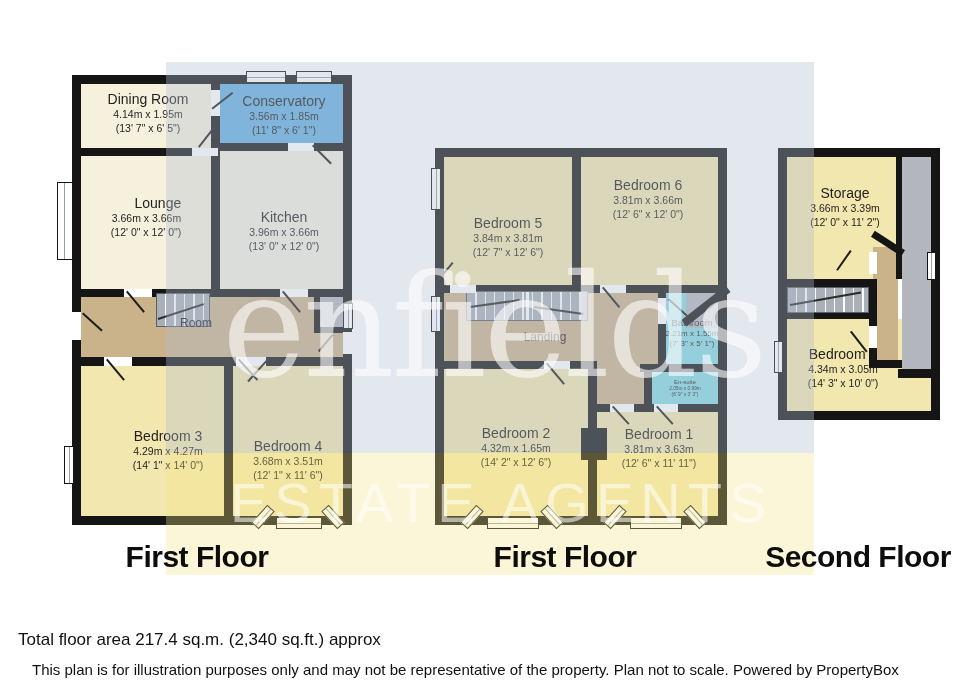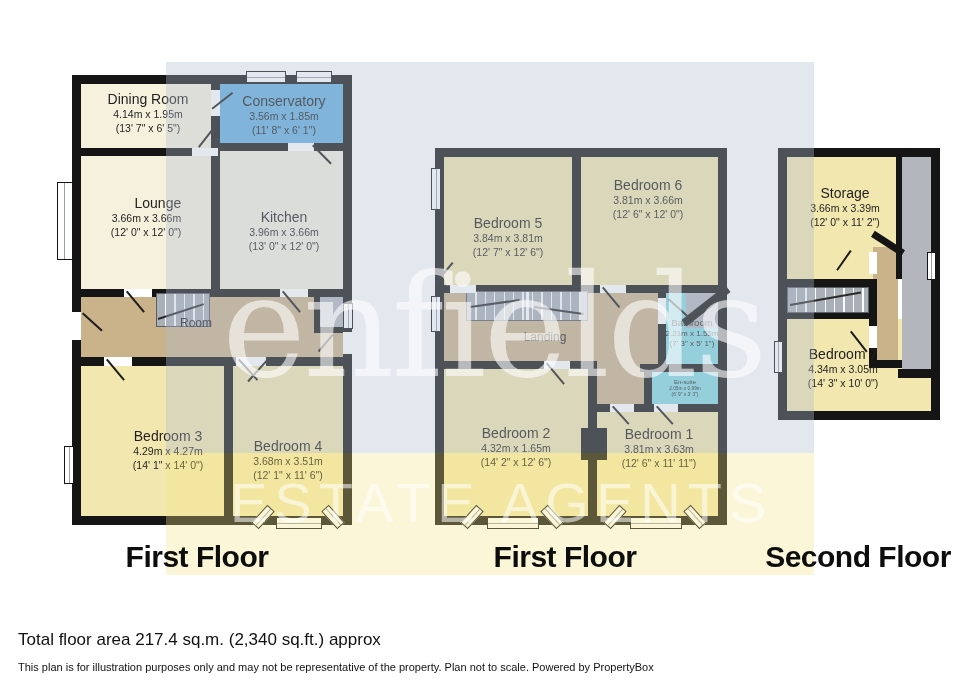--- a/index.html
+++ b/index.html
@@ -26,21 +26,21 @@
   .panel{position:absolute;pointer-events:none;}
   #panel-gray{left:166px;top:62px;width:648px;height:391px;background:rgba(177,189,208,0.36);}
   #panel-yellow{left:166px;top:453px;width:648px;height:122px;background:rgba(244,226,130,0.32);}
   .wm{position:absolute;pointer-events:none;color:rgba(255,255,255,0.60);}
   #wm-name{left:222px;top:244px;font-family:"DejaVu Serif",serif;font-size:142px;letter-spacing:-3px;}
   #wm-tagline{left:230px;top:470px;font-family:"Liberation Sans",sans-serif;font-size:56px;
               letter-spacing:7px;color:rgba(255,255,255,0.55);}
   .floor-title{position:absolute;transform:translateX(-50%);font-weight:bold;font-size:30px;
                color:#0d0d0d;letter-spacing:-0.5px;white-space:nowrap;}
   #footer-area{position:absolute;left:18px;top:630px;font-size:17px;color:#111;}
-  #footer-disclaimer{position:absolute;left:18px;top:661px;font-size:11px;color:#111;}
+  #footer-disclaimer{position:absolute;left:32px;top:661px;font-size:15px;color:#111;}
 </style>
 </head>
 <body>
 
 <div id="canvas">
 
   <div class="abs">
 
     <div class="room" style="left:81px;top:84px;width:134px;height:68px;background:#f6f1dd;"></div>
     <div class="room" style="left:220px;top:84px;width:127px;height:63px;background:#66b0e0;"></div>

